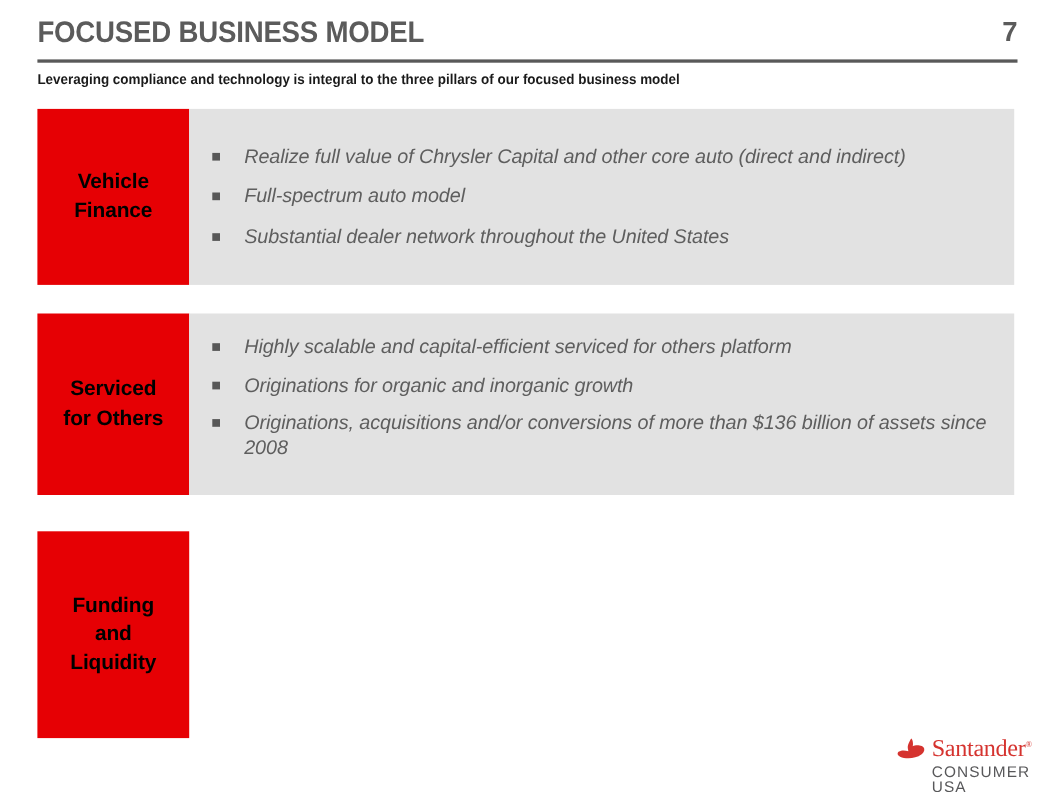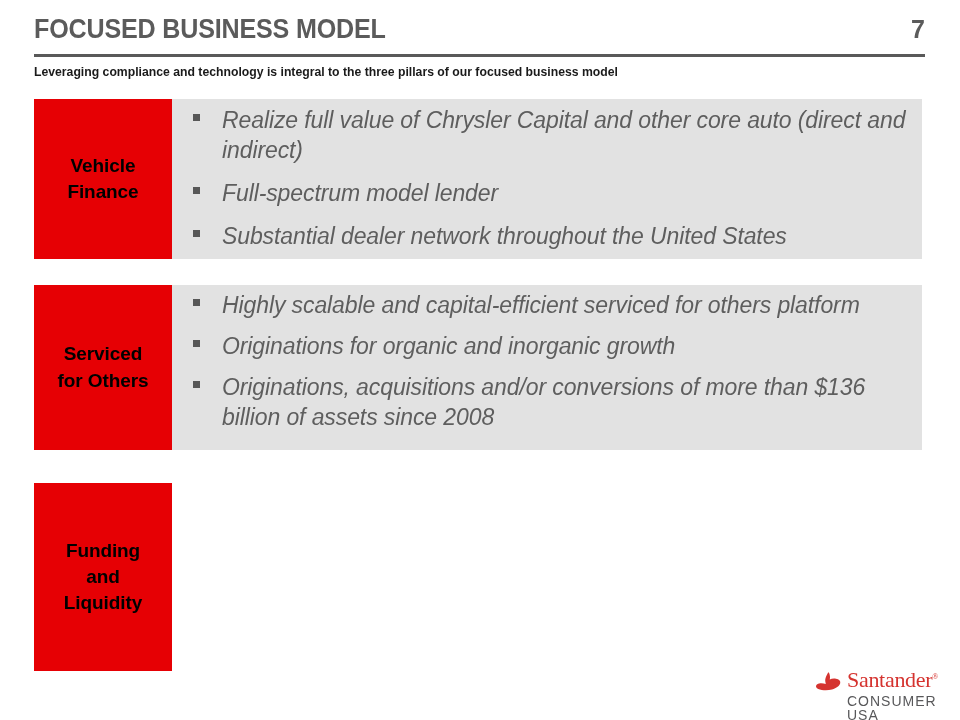--- a/index.html
+++ b/index.html
@@ -96,21 +96,21 @@
   }
   .bullet-list {
     list-style: none;
     margin: 0;
     padding: 0;
   }
   .bullet-item {
     position: relative;
     padding-left: 44px;
     margin: 0 0 13px 0;
-    font-size: 23px;
+    font-size: 18px;
     font-style: italic;
     color: #5e5e5e;
     line-height: 1.30;
     letter-spacing: -0.1px;
   }
   .bullet-item:last-child { margin-bottom: 0; }
   .bullet-item .marker {
     position: absolute;
     left: 15px;
     top: 8px;
@@ -125,21 +125,21 @@
   
   .logo {
     position: absolute;
     left: 815px;
     top: 669px;
     width: 120px;
     height: 42px;
   }
   .logo-row {
     display: flex;
-    align-items: flex-end;
+    align-items: center;
     gap: 6px;
   }
   .logo-flame {
     width: 26px;
     height: 20px;
     flex: 0 0 26px;
   }
   .logo-word {
     font-size: 22px;
     color: #d5332f;
@@ -175,21 +175,21 @@
   <div class="pillar-label">Vehicle
 Finance</div>
   <div class="pillar-body">
     <ul class="bullet-list">
       <li class="bullet-item">
         <span class="marker"></span>
         <span>Realize full value of Chrysler Capital and other core auto (direct and indirect)</span>
       </li>
       <li class="bullet-item">
         <span class="marker"></span>
-        <span>Full-spectrum model lender</span>
+        <span>Full-spectrum auto model</span>
       </li>
       <li class="bullet-item">
         <span class="marker"></span>
         <span>Substantial dealer network throughout the United States</span>
       </li>
     </ul>
   </div>
 </div>
 
 <div class="pillar-row r2">

